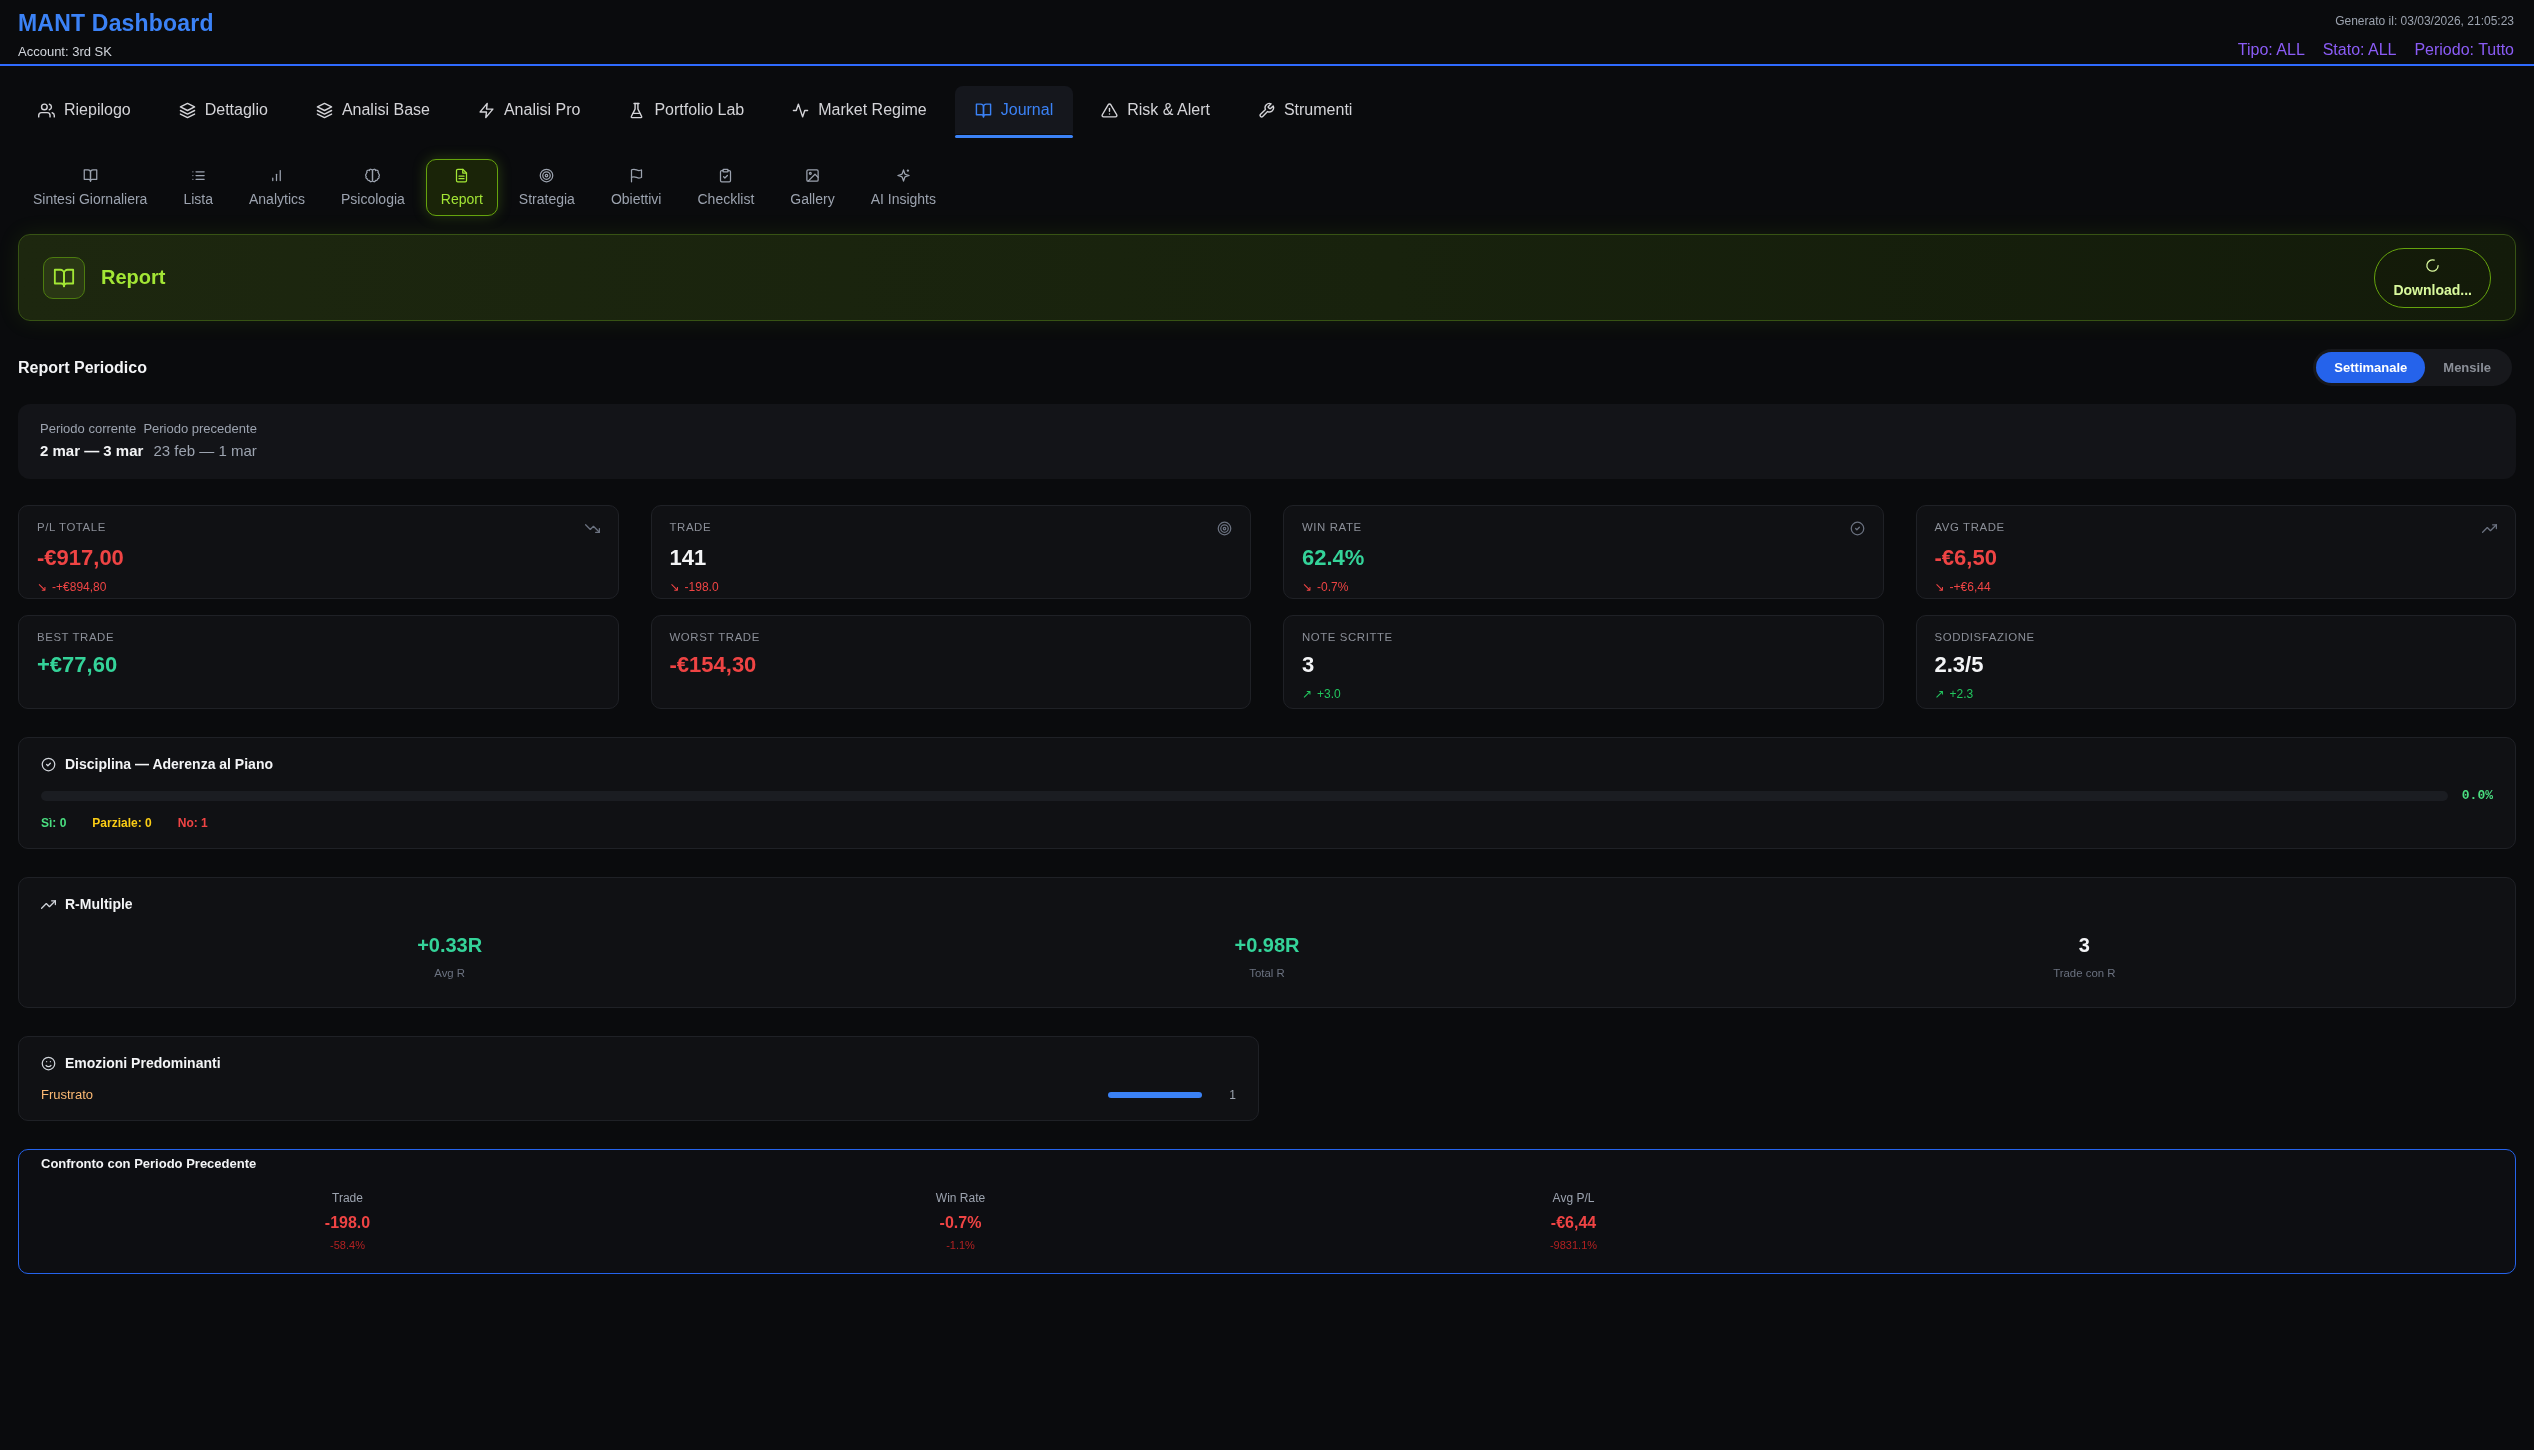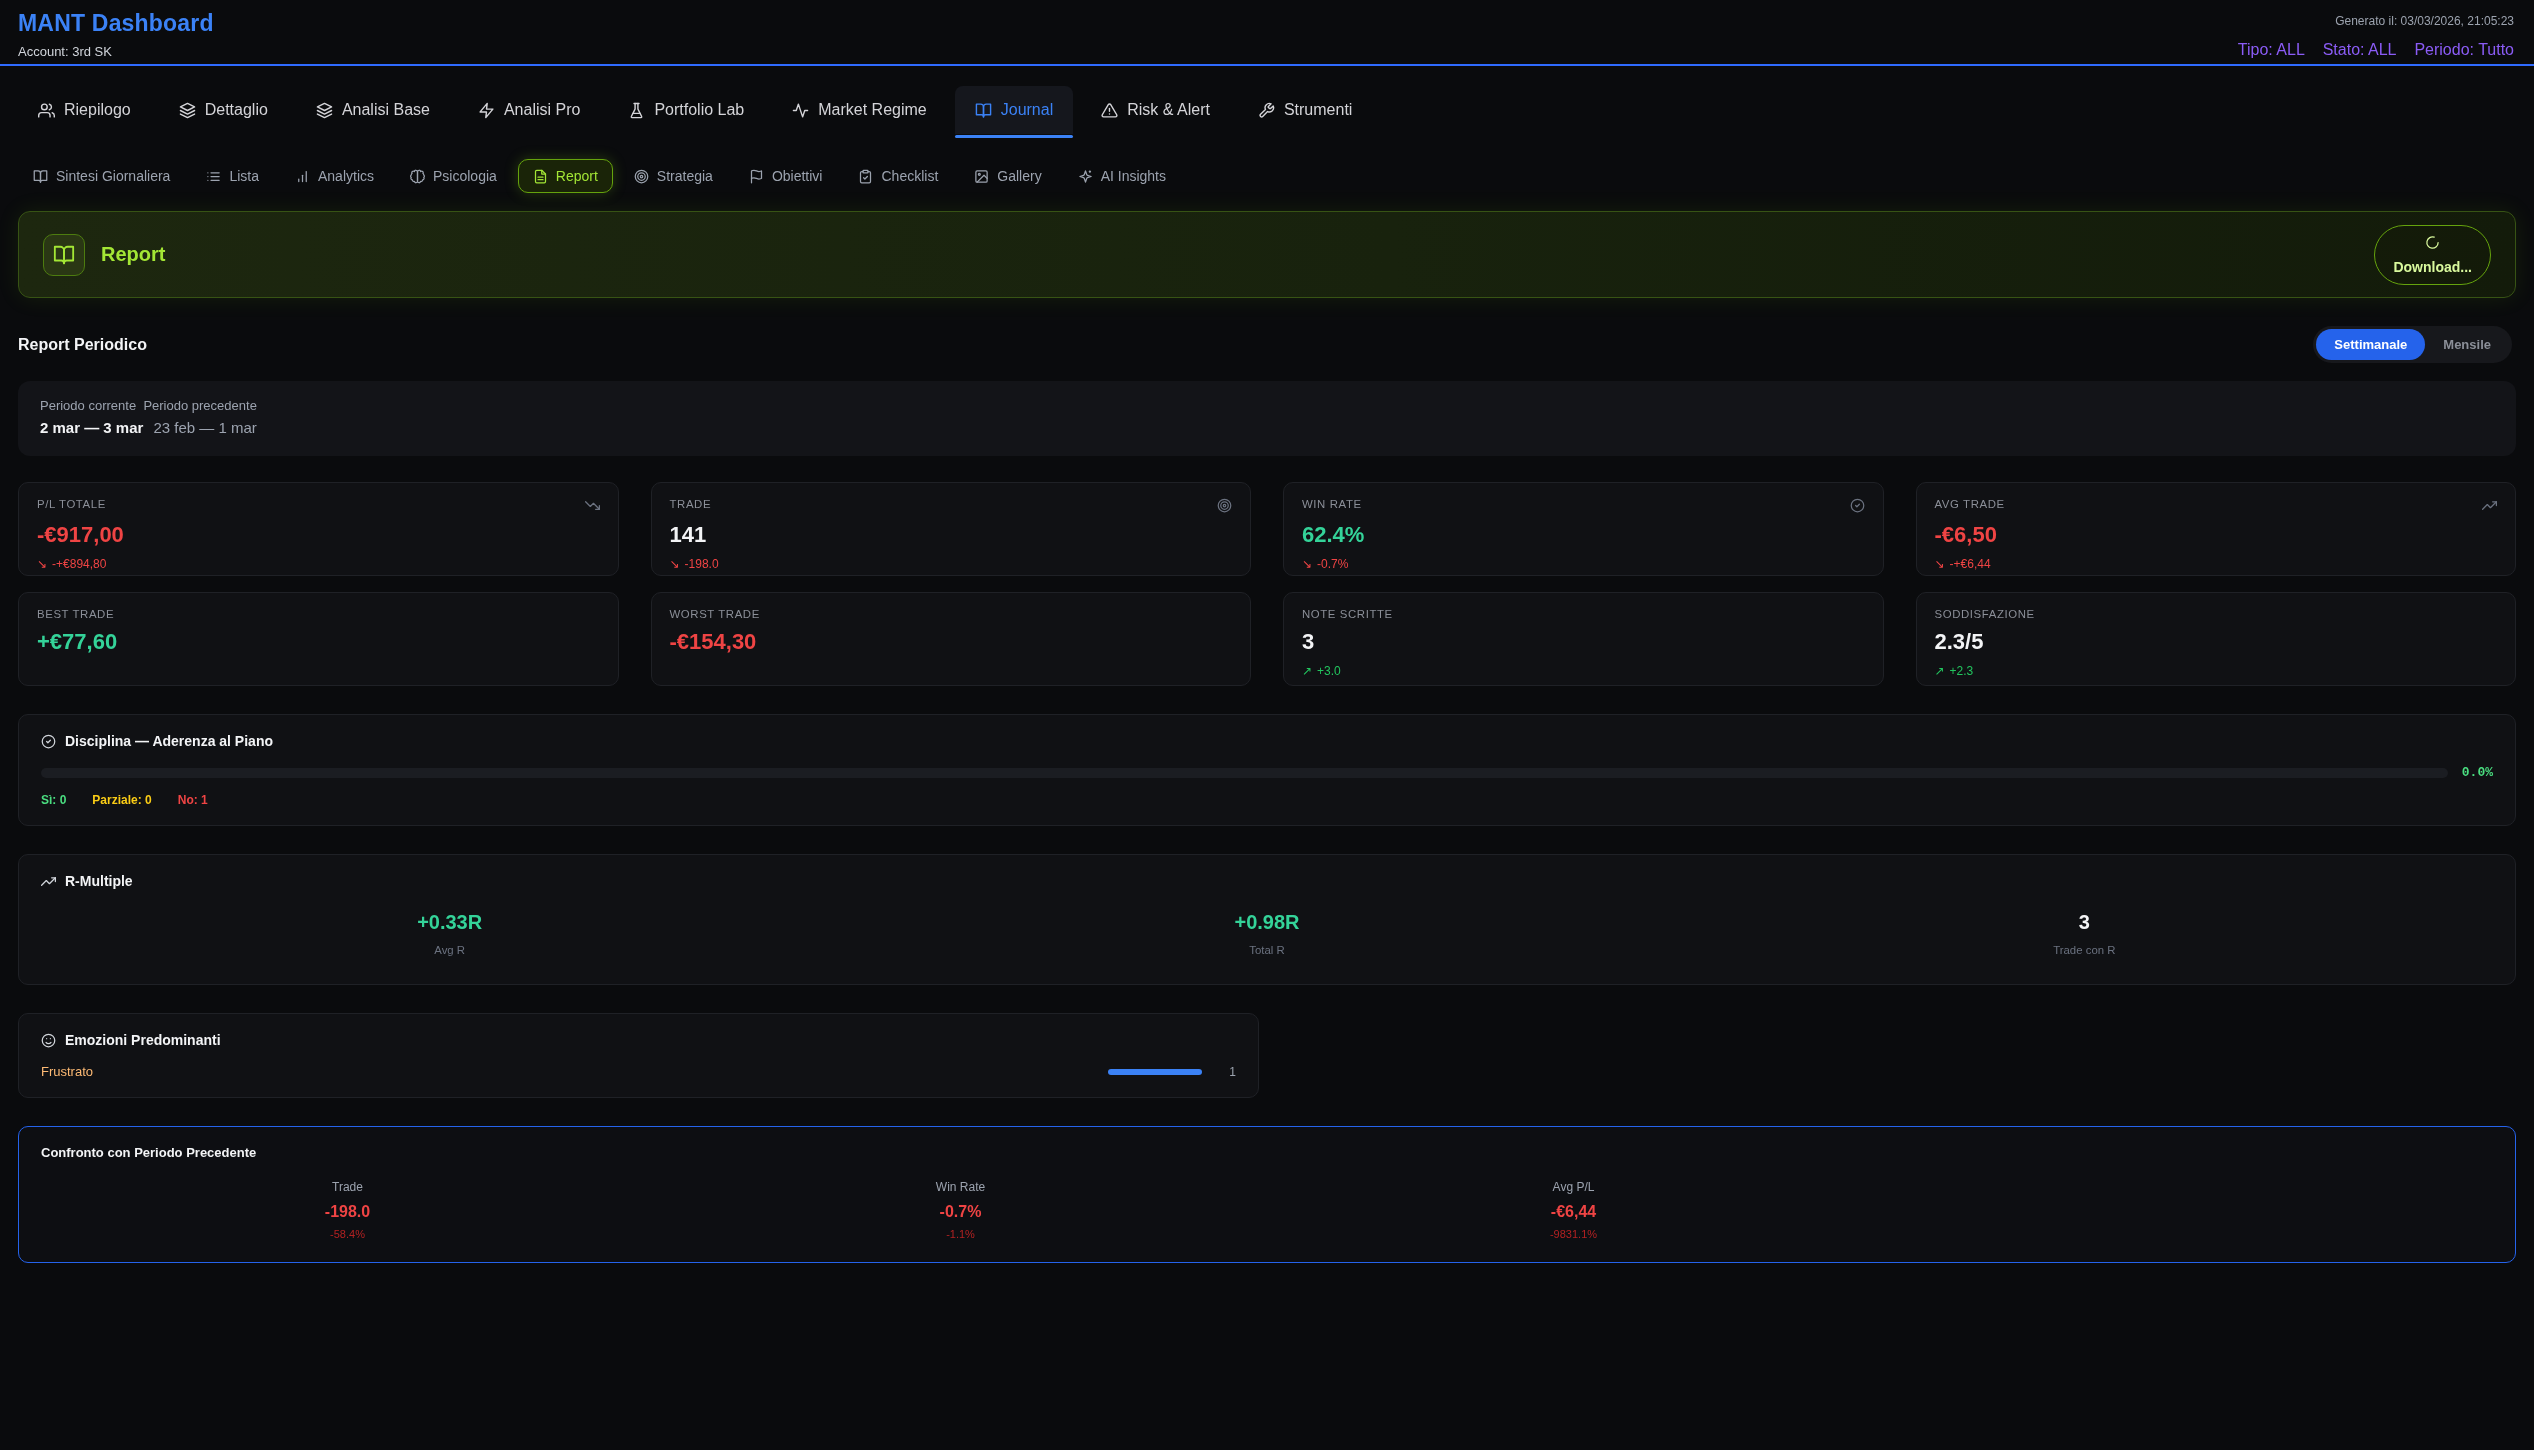--- a/index.html
+++ b/index.html
@@ -43,21 +43,21 @@
   }
 
   
   .sub-nav {
     display:flex; align-items:center; gap:6px;
     padding:14px 18px 8px 18px;
   }
   .sub-tab {
     display:flex; align-items:center; gap:8px;
     padding:8px 14px; font-size:14px; color:#9ca3af;
-    border:1px solid transparent; border-radius:10px; cursor:pointer;
+    border:1px solid transparent; border-radius:10px; cursor:pointer;flex-direction:column;
   }
   .sub-tab svg { width:15px; height:15px; }
   .sub-tab.active {
     color:#a3e635; background:#1a2408; border-color:#65a30d;
     box-shadow:0 0 14px rgba(132,204,22,.25);
   }
 
   
   .content { padding:10px 18px 0 18px; }
 
@@ -154,21 +154,21 @@
   .r-label { font-size:11.4px; color:#6b7280; margin-top:10px; }
 
   .emotions-panel { width:1241px; }
   .emotion-row { display:flex; align-items:center; margin-top:16px; }
   .emotion-name { flex:1; font-size:13px; color:#fdba74; }
   .emotion-bar { width:94px; height:6px; border-radius:4px; background:#3b82f6; }
   .emotion-count { width:34px; text-align:right; font-size:12px; color:#9ca3af; }
 
   .compare-panel {
     border:1px solid #2563eb; border-radius:10px; background:#0d0e12;
-    margin-top:28px; padding:18px 22px 22px 22px;
+    margin-top:28px; padding:6px 22px 22px 22px;
   }
   .compare-title { font-size:13px; font-weight:bold; color:#f3f4f6; }
   .compare-grid { display:grid; grid-template-columns:repeat(4,1fr); margin-top:20px; }
   .compare-item { text-align:center; }
   .compare-label { font-size:12px; color:#9ca3af; }
   .compare-value { font-size:16px; font-weight:bold; color:#ef4444; margin-top:9px; }
   .compare-pct { font-size:11px; color:#dc2626; opacity:.8; margin-top:7px; }
 </style>
 </head>
 <body>

